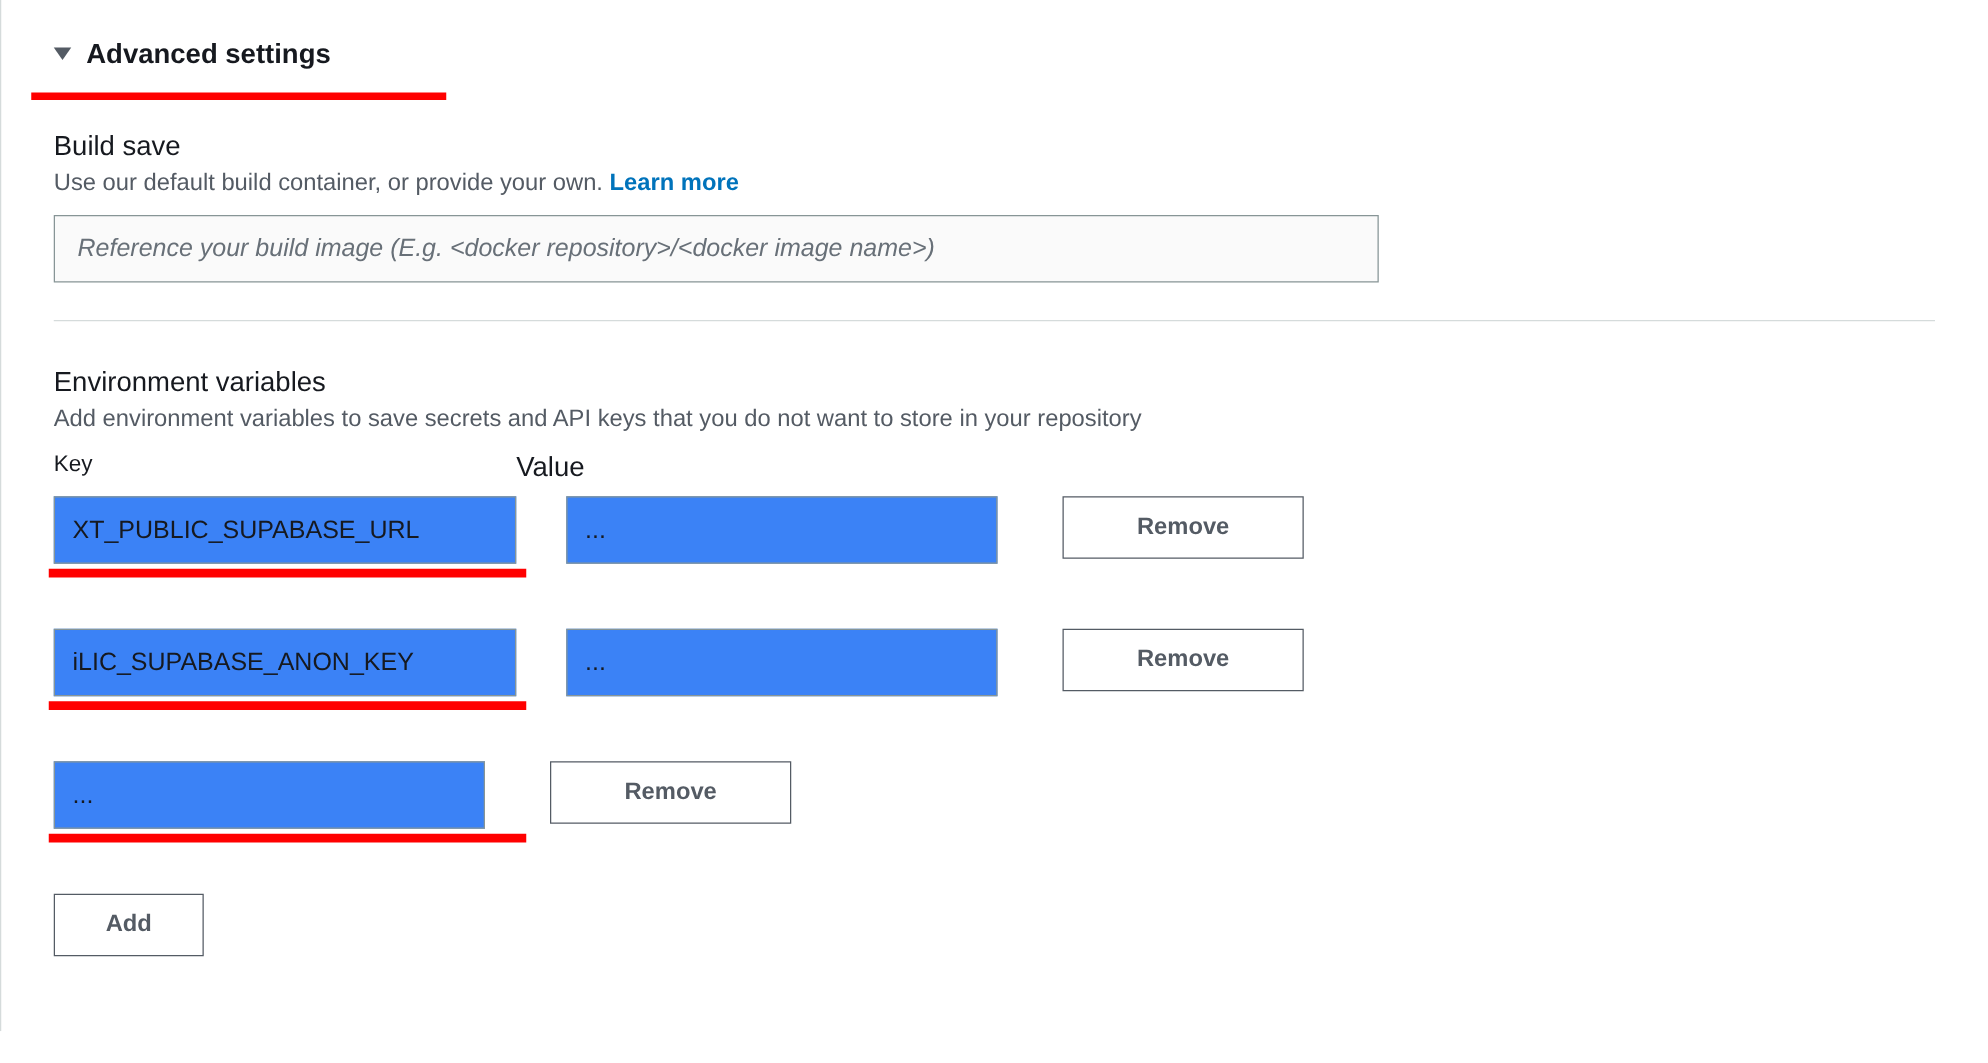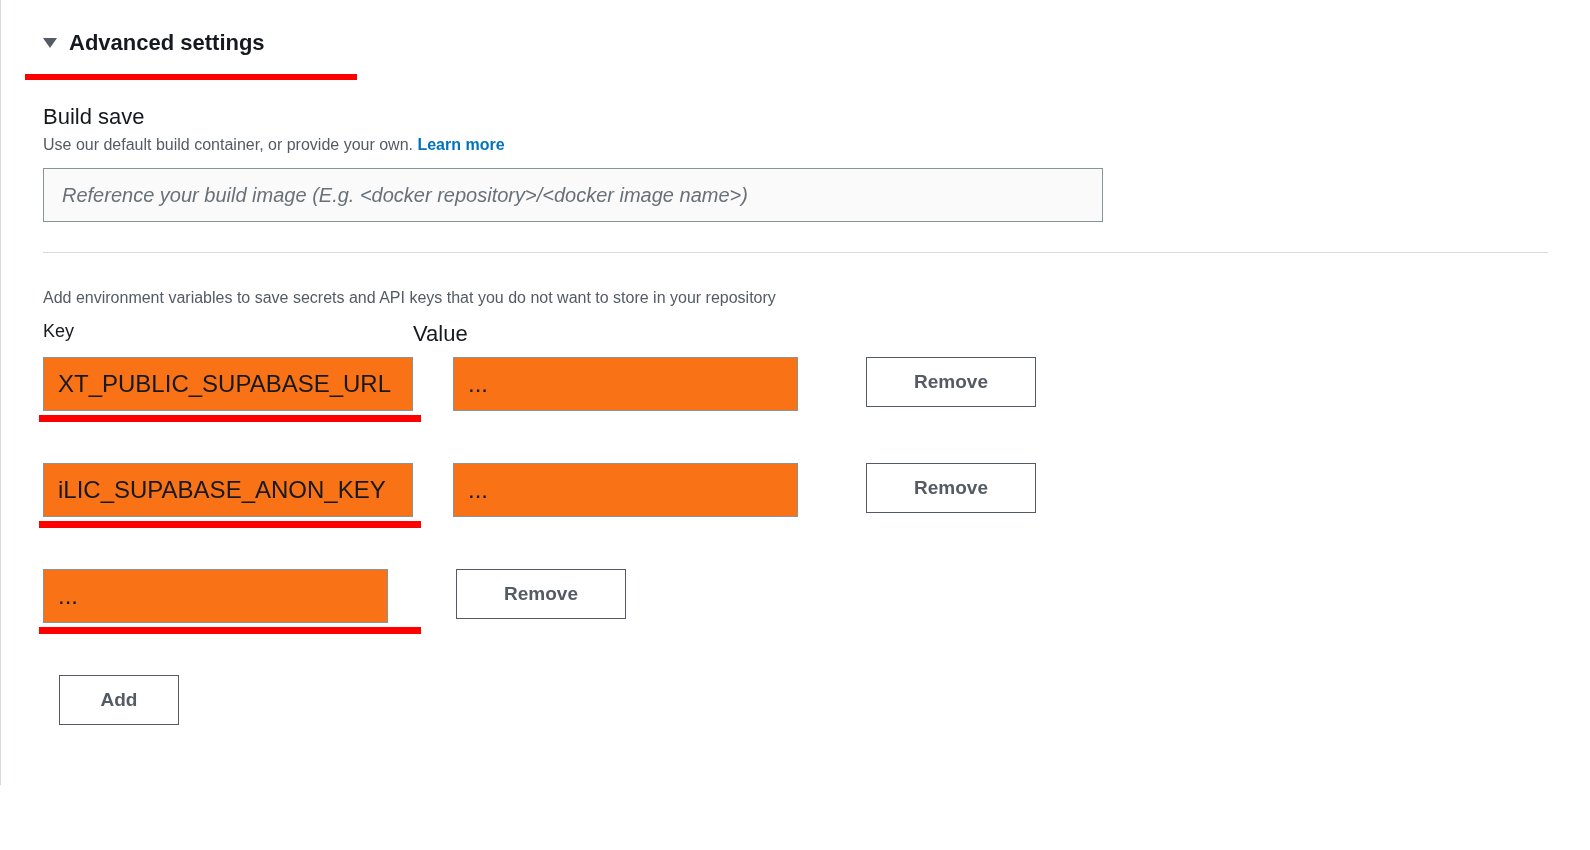--- a/index.html
+++ b/index.html
@@ -46,21 +46,21 @@
     .subsection {
       margin-bottom: 30px;
     }
     .subsection-title {
       font-size: 22px;
       font-weight: 400;
       color: #16191f;
       margin-bottom: 6px;
     }
     .subsection-desc {
-      font-size: 16px;
+      font-size: 19px;
       color: #545b64;
       margin-bottom: 14px;
     }
     .learn-more {
       color: #0073bb;
       font-weight: 700;
       text-decoration: none;
     }
     .build-input {
       width: 1060px;
@@ -106,48 +106,47 @@
       margin-bottom: 18px;
       position: relative;
     }
     .env-row-wrap {
       margin-bottom: 34px;
     }
     .env-input {
       height: 54px;
       border: 1px solid #879596;
       padding: 10px 14px;
-      font-size: 24px;
-      color: #16191f;
-      background: #f97316;
+      font-size: 20px;
+      color: #16191f;
+      background: #3b82f6;
       font-family: inherit;
     }
     .key-input {
       width: 370px;
     }
     .value-input {
       width: 345px;
     }
     .remove-btn, .add-btn {
       height: 50px;
       border: 1px solid #545b64;
       background: #ffffff;
       color: #545b64;
       font-size: 19px;
       font-weight: 700;
       cursor: pointer;
       padding: 0 28px;
       display: flex;
       align-items: center;
       justify-content: center;
-      margin-left: 16px;
     }
     .remove-btn {
-      width: 170px;
-      margin-left: 28px;
+      width: 193px;
+      margin-left: 12px;
     }
     .add-btn {
       width: 120px;
     }
     .row-underline {
       position: absolute;
       height: 7px;
       background: #ff0000;
       width: 382px;
       left: -4px;
@@ -168,20 +167,21 @@
     <div class="subsection-title">Build save</div>
     <div class="subsection-desc">
       <span>Use our default build container, or provide your own. </span><a href="#" class="learn-more">Learn more</a>
     </div>
     <input type="text" class="build-input" placeholder="Reference your build image (E.g. &lt;docker repository&gt;/&lt;docker image name&gt;)" style="">
   </div>
 
   <hr class="divider">
 
   <div class="subsection">
+    <div class="subsection-title">Environment variables</div>
     <div class="subsection-desc">Add environment variables to save secrets and API keys that you do not want to store in your repository</div>
 
     <div class="env-table">
       <div class="env-header-row">
         <div class="col-key">Key</div>
         <div class="col-value">Value</div>
       </div>
 
       <div class="env-row-wrap">
         <div class="env-row">

